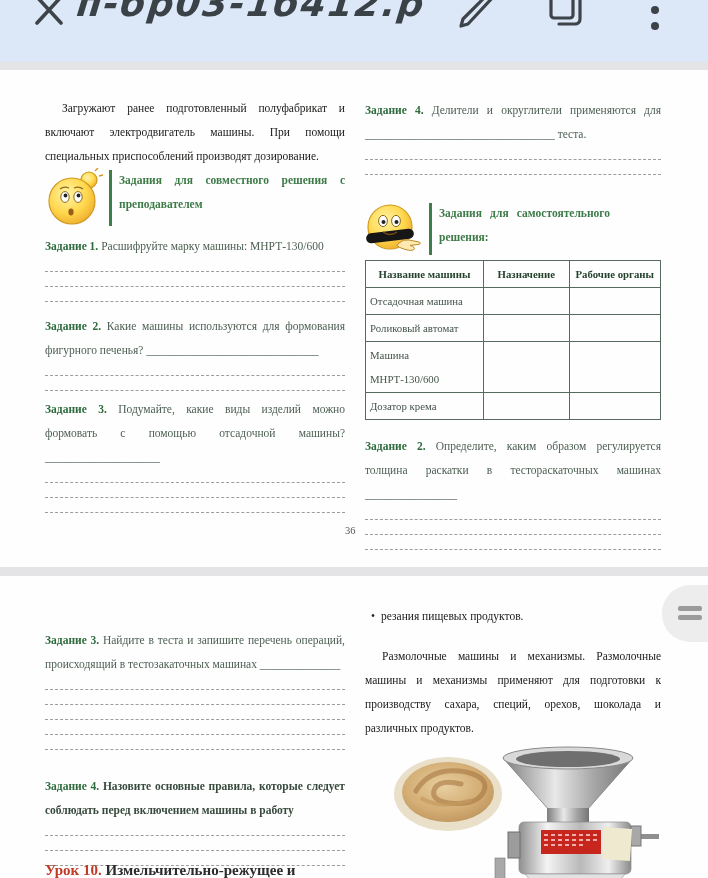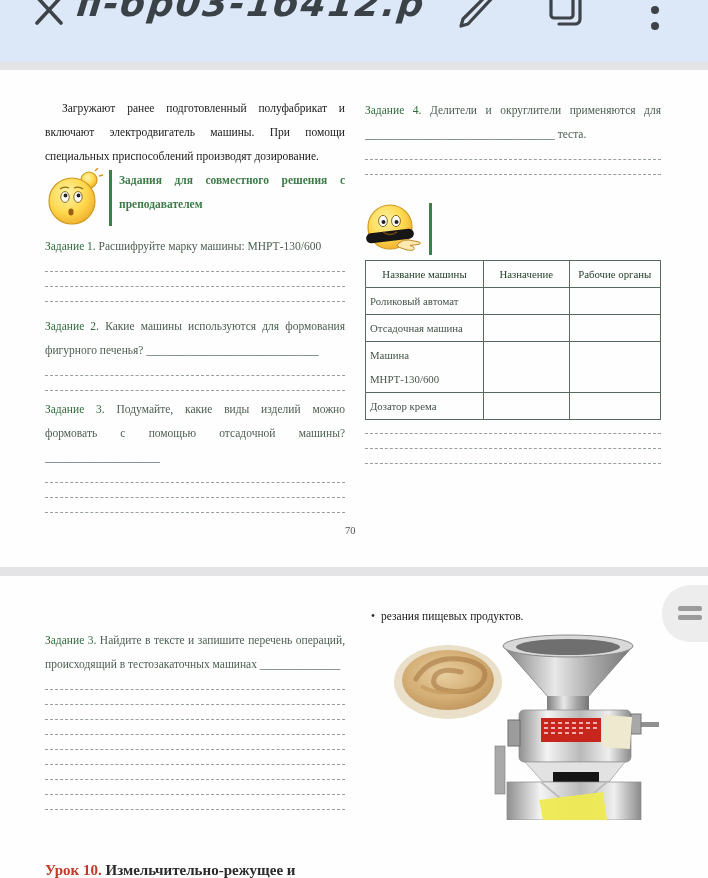--- a/index.html
+++ b/index.html
@@ -22,35 +22,35 @@
   .page{position:absolute;left:0;width:708px;background:#fefefe;overflow:hidden;}
   .page1{top:70px;height:497px;}
   .page2{top:576px;height:302px;}
 
   .col{position:absolute;font-size:11.5px;line-height:24px;text-align:justify;}
   .ind{text-indent:17px;}
   .para{color:#20201f;}
 
   
   .task{margin-top:10px;color:#4c5f52;}
-  .task-label{font-weight:normal;color:#2e6b3c;}
+  .task-label{font-weight:bold;color:#2e6b3c;}
   .task.allbold{font-weight:bold;color:#374a3d;}
   .dash{border-bottom:1.6px dashed #98a09b;height:13px;}
   .dash + .dash{margin-top:1px;}
 
   
   .callout{display:flex;align-items:flex-start;}
   .callout .bar{width:3px;background:#3f7d4a;align-self:stretch;margin:2px 7px 2px 6px;}
   .callout .cap{font-weight:bold;color:#3c7a47;text-align:justify;flex:1;}
   .emoji{flex:0 0 58px;}
 
   
   table.wtab{border-collapse:collapse;width:296px;font-size:10.8px;table-layout:fixed;}
   .wtab th,.wtab td{border:1.3px solid #566a5d;padding:1px 4px;vertical-align:top;text-align:left;}
-  .wtab th{font-weight:normal;color:#24422c;text-align:center;}
+  .wtab th{font-weight:bold;color:#24422c;text-align:center;}
   .wtab td{color:#44554a;}
 
   .pagenum{position:absolute;left:345px;top:455px;font-size:10.5px;color:#555;}
 
   .lesson{position:absolute;left:45px;top:286px;width:320px;font-size:15px;font-weight:bold;}
   .lesson .lred{color:#c03a28;}
   .lesson .ltxt{color:#2b2b2b;}
 
   .bullet-row{display:flex;}
   .bullet-dot{width:16px;text-align:center;flex:0 0 16px;color:#20201f;}
@@ -144,21 +144,21 @@
 
       <div class="task" style="margin-top:6px;">
         <span class="task-label">Задание 3.</span>
         <span>Подумайте, какие виды изделий можно формовать с помощью отсадочной машины? ____________________</span>
       </div>
       <div class="dash"></div>
       <div class="dash"></div>
       <div class="dash"></div>
     </div>
 
-    <div class="pagenum">70</div>
+    <div class="pagenum">36</div>
 
     <div class="col" style="left:365px;top:28px;width:296px;">
       <div class="task" style="margin-top:0;">
         <span class="task-label">Задание 4.</span>
         <span>Делители и округлители применяются для _________________________________ теста.</span>
       </div>
 
       <div class="dash"></div>
       <div class="dash"></div>
 
@@ -176,94 +176,104 @@
             <rect x="1" y="30" width="48" height="10" rx="5" fill="#161616" transform="rotate(-7 25 35)"></rect>
             <ellipse cx="18" cy="20" rx="4.4" ry="5.6" fill="#fff" stroke="#8a6a1c" stroke-width="1"></ellipse>
             <ellipse cx="31" cy="20" rx="4.4" ry="5.6" fill="#fff" stroke="#8a6a1c" stroke-width="1"></ellipse>
             <circle cx="18.5" cy="21" r="2" fill="#222"></circle>
             <circle cx="31.5" cy="21" r="2" fill="#222"></circle>
             <path d="M18 31 Q25 36 32 31" stroke="#7a4a10" stroke-width="1.4" fill="none"></path>
             <path d="M34 42 q4 -4 10 -3 l10 2 q3 1 0 2.4 l-9 1 q6 2 4 4 q-2 2 -9 0 q-7 -2 -8 -4 z" fill="#ffe9b0" stroke="#b98a2a" stroke-width="1"></path>
           </svg>
         </div>
         <div class="bar"></div>
+        <div class="cap">Задания для самостоятельного решения:</div>
       </div>
 
 
       <table class="wtab" style="margin-top:3px;">
         <colgroup>
             <col style="width:40%">
             <col style="width:29%">
             <col style="width:31%">
           </colgroup>
         <tbody>
             <tr style="height:16px;">
           <th>Название машины</th>
           <th>Назначение</th>
           <th>Рабочие органы</th>
         </tr>
         <tr style="height:15px;">
+          <td>Отсадочная машина</td>
+              <td></td>
+              <td></td>
+        </tr>
+        <tr style="height:15px;">
           <td>Роликовый автомат</td>
-              <td></td>
-              <td></td>
-        </tr>
-        <tr style="height:15px;">
-          <td>Отсадочная машина</td>
               <td></td>
               <td></td>
         </tr>
         <tr style="height:29px;">
           <td style="text-align:justify;">Машина МНРТ-130/600</td>
               <td></td>
               <td></td>
         </tr>
         <tr style="height:16px;">
           <td>Дозатор крема</td>
               <td></td>
               <td></td>
         </tr>
       </tbody>
         </table>
 
+      <div class="task" style="margin-top:14px;">
+        <span class="task-label">Задание 2.</span>
+        <span>Определите, каким образом регулируется толщина раскатки в тестораскаточных машинах ________________</span>
+      </div>
       <div class="dash"></div>
       <div class="dash"></div>
       <div class="dash"></div>
     </div>
   </div>
 
   <div class="strip strip2"></div>
 
   <div class="page page2">
 
     <div class="col" style="left:45px;top:52px;width:300px;">
       <div class="task" style="margin-top:0;">
         <span class="task-label">Задание 3.</span>
-        <span>Найдите в тексте и запишите перечень операций, происходящий в тестозакаточных машинах ______________</span>
-      </div>
-      <div class="dash"></div>
-      <div class="dash"></div>
-      <div class="dash"></div>
-      <div class="dash"></div>
-      <div class="dash"></div>
-
+        <span>Найдите в теста и запишите перечень операций, происходящий в тестозакаточных машинах ______________</span>
+      </div>
+      <div class="dash"></div>
+      <div class="dash"></div>
+      <div class="dash"></div>
+      <div class="dash"></div>
+      <div class="dash"></div>
+
+      <div class="task allbold" style="margin-top:24px;">
+        <span class="task-label">Задание 4.</span>
+        <span>Назовите основные правила, которые следует соблюдать перед включением машины в работу</span>
+      </div>
       <div class="dash"></div>
       <div class="dash"></div>
       <div class="dash"></div>
       <div class="dash"></div>
     </div>
 
     <div class="lesson">
       <span class="lred">Урок 10.</span><span class="ltxt"> Измельчительно-режущее и упаковочное</span>
     </div>
 
     <div class="col" style="left:365px;top:28px;width:296px;">
       <div class="bullet-row">
         <span class="bullet-dot">•</span>
         <span class="para">резания пищевых продуктов.</span>
       </div>
+      <div class="para ind" style="margin-top:16px;">Размолочные машины и механизмы. Размолочные машины и механизмы применяют для подготовки к производству сахара, специй, орехов, шоколада и различных продуктов.</div>
 
       <div class="figure">
         <svg width="272" height="186" viewBox="0 0 272 186">
           <defs>
             <linearGradient id="metal" x1="0" y1="0" x2="1" y2="0">
               <stop offset="0%" stop-color="#8f8f8f"></stop>
                 <stop offset="25%" stop-color="#f4f4f4"></stop>
               <stop offset="55%" stop-color="#b9b9b9"></stop>
                 <stop offset="80%" stop-color="#efefef"></stop>
               <stop offset="100%" stop-color="#8a8a8a"></stop>

